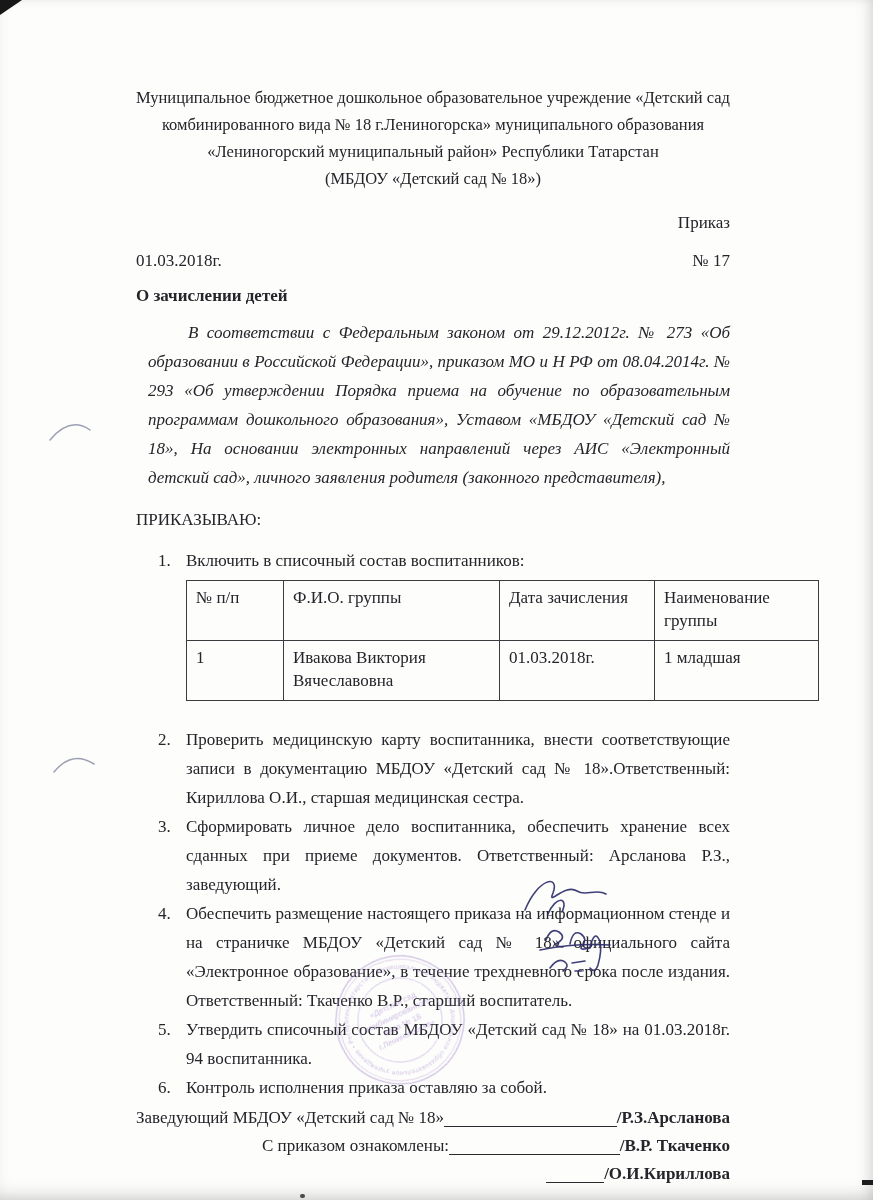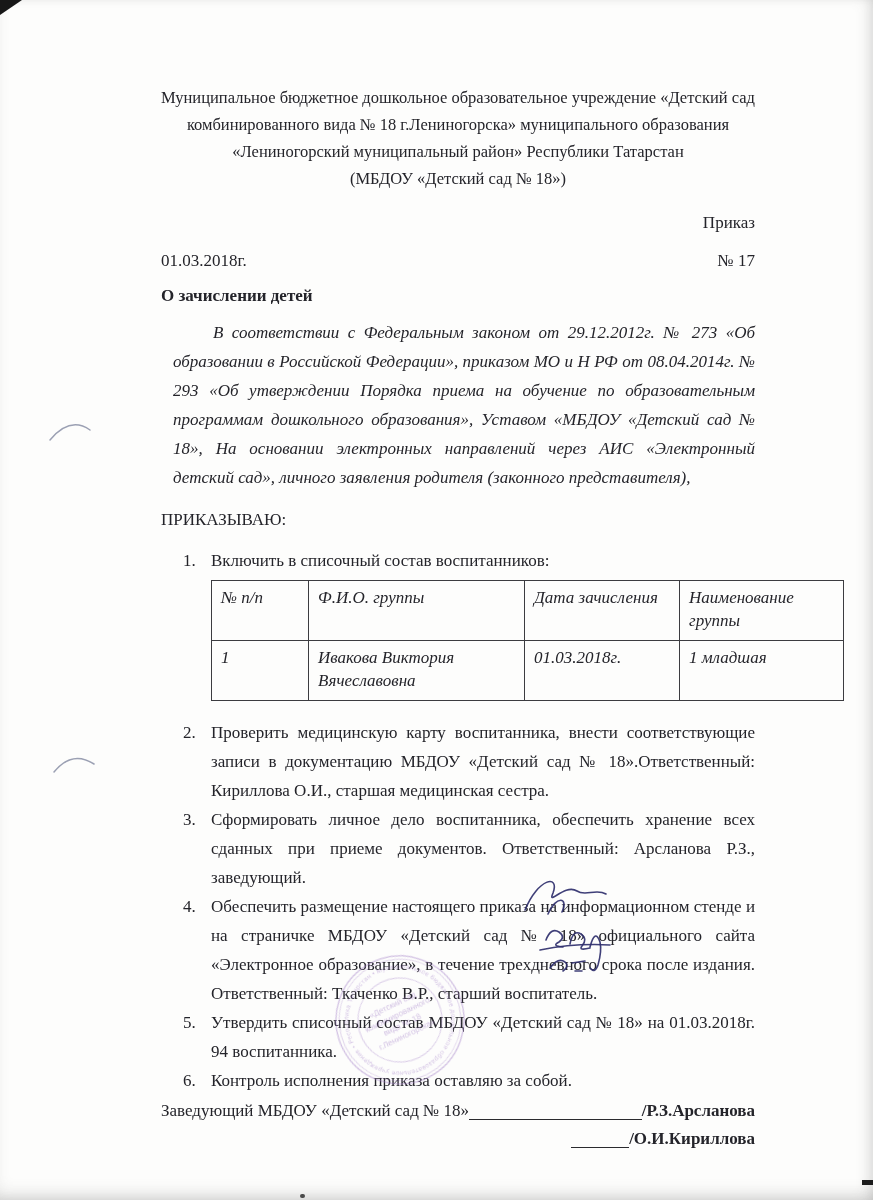--- a/index.html
+++ b/index.html
@@ -10,36 +10,36 @@
   *{ box-sizing:border-box; }
   html,body{ margin:0; padding:0; background:#ffffff; }
   .page{
     position:relative; width:873px; height:1200px; background:#fdfdfc;
     font-family:"Liberation Serif","DejaVu Serif",serif; color:var(--ink);
     overflow:hidden;
     box-shadow: inset -9px 0 16px -7px rgba(70,70,70,.20),
                 inset 0 -12px 18px -9px rgba(70,70,70,.24),
                 inset 0 5px 10px -8px rgba(70,70,70,.12);
   }
-  .content{ position:absolute; left:161px; top:84px; width:594px; font-size:17px; line-height:29px; }
+  .content{ position:absolute; left:136px; top:84px; width:594px; font-size:17px; line-height:29px; }
 
   .doc-header{ text-align:center; font-size:16.5px; line-height:27px; }
   .doc-title{ text-align:right; margin-top:16px; }
   .date-row{ display:flex; justify-content:space-between; margin-top:9px; }
   .subject{ font-weight:bold; margin-top:6px; }
   .preamble{ margin:8px 0 0 12px; text-align:justify; text-indent:40px;font-style:italic; }
   .order-word{ margin-top:13px; }
 
   .items{ margin-top:12px; }
   .item{ display:flex; margin-left:22px; }
   .item-num{ flex:0 0 28px; width:28px; }
   .item-text{ flex:1; text-align:justify; }
 
   .enroll-table{ border-collapse:collapse; table-layout:fixed; width:632px;
-    margin:5px 0 17px 50px; font-size:17px; line-height:23px;font-style:italic; }
+    margin:5px 0 24px 50px; font-size:17px; line-height:23px; }
   .enroll-table th,.enroll-table td{
     border:1.4px solid #3c3c40; padding:5px 9px 8px; font-weight:normal;
     text-align:left; vertical-align:top; overflow:hidden; }
   .fio-cell{ text-align:justify; }
 
   .signatures{ margin-top:2px; }
   .sig-row{ display:flex; align-items:flex-end; height:28px; }
   .sig-label{ white-space:nowrap; }
   .sig-line{ flex:1; border-bottom:1.3px solid #2a2a2e; margin-bottom:5px; min-width:40px; }
   .sig-name{ white-space:nowrap;font-weight:bold; }
@@ -161,20 +161,25 @@
         <span class="item-text">Контроль исполнения приказа оставляю за собой.</span>
       </div>
     </div>
 
     <div class="signatures">
       <div class="sig-row sig-row-1">
         <span class="sig-label">Заведующий МБДОУ «Детский сад № 18»</span>
         <span class="sig-line"></span>
         <span class="sig-name">/Р.З.Арсланова</span>
       </div>
+      <div class="sig-row sig-row-2">
+        <span class="sig-label">С приказом ознакомлены:</span>
+        <span class="sig-line"></span>
+        <span class="sig-name">/В.Р. Ткаченко</span>
+      </div>
       <div class="sig-row sig-row-3">
         <span class="sig-label"></span>
         <span class="sig-line"></span>
         <span class="sig-name">/О.И.Кириллова</span>
       </div>
     </div>
 
   </div>
 
   <svg class="sig-strokes" viewBox="0 0 280 130">

